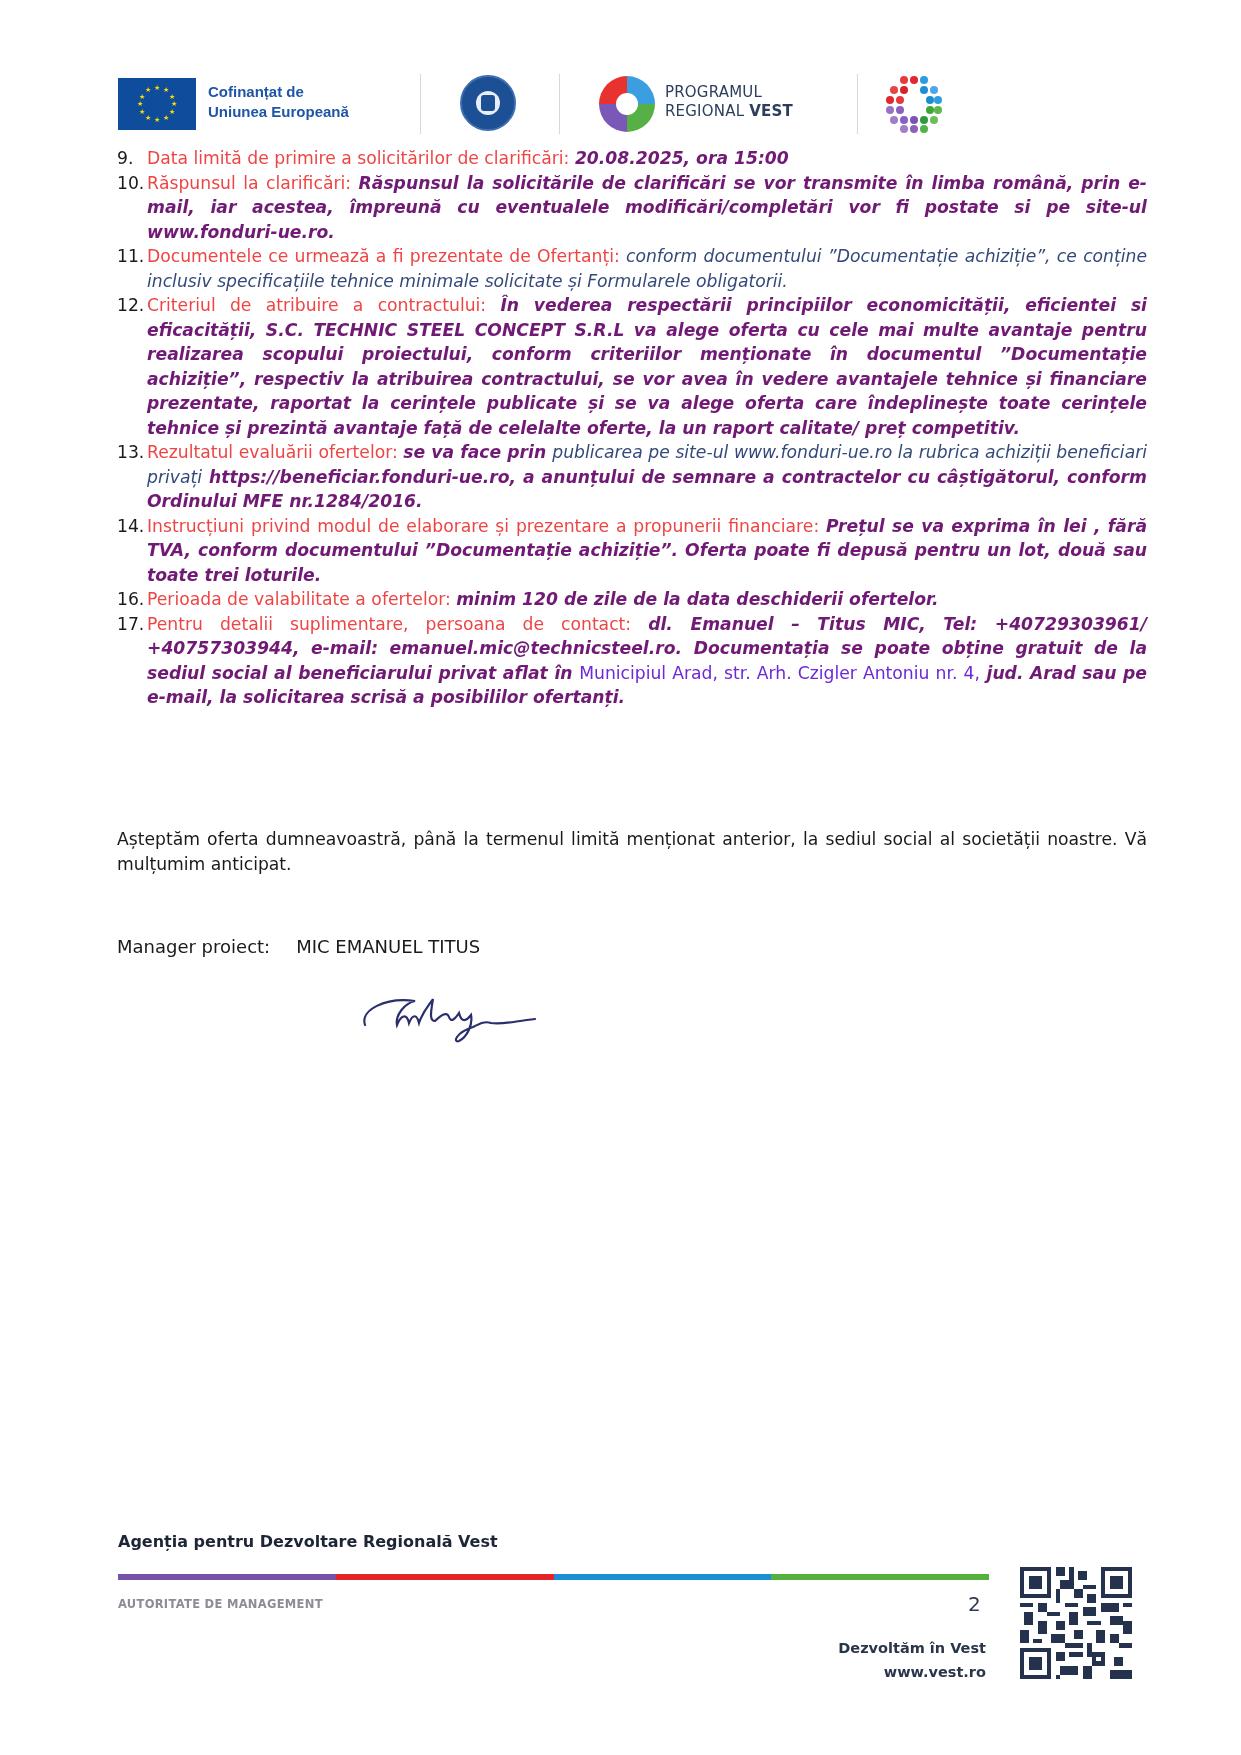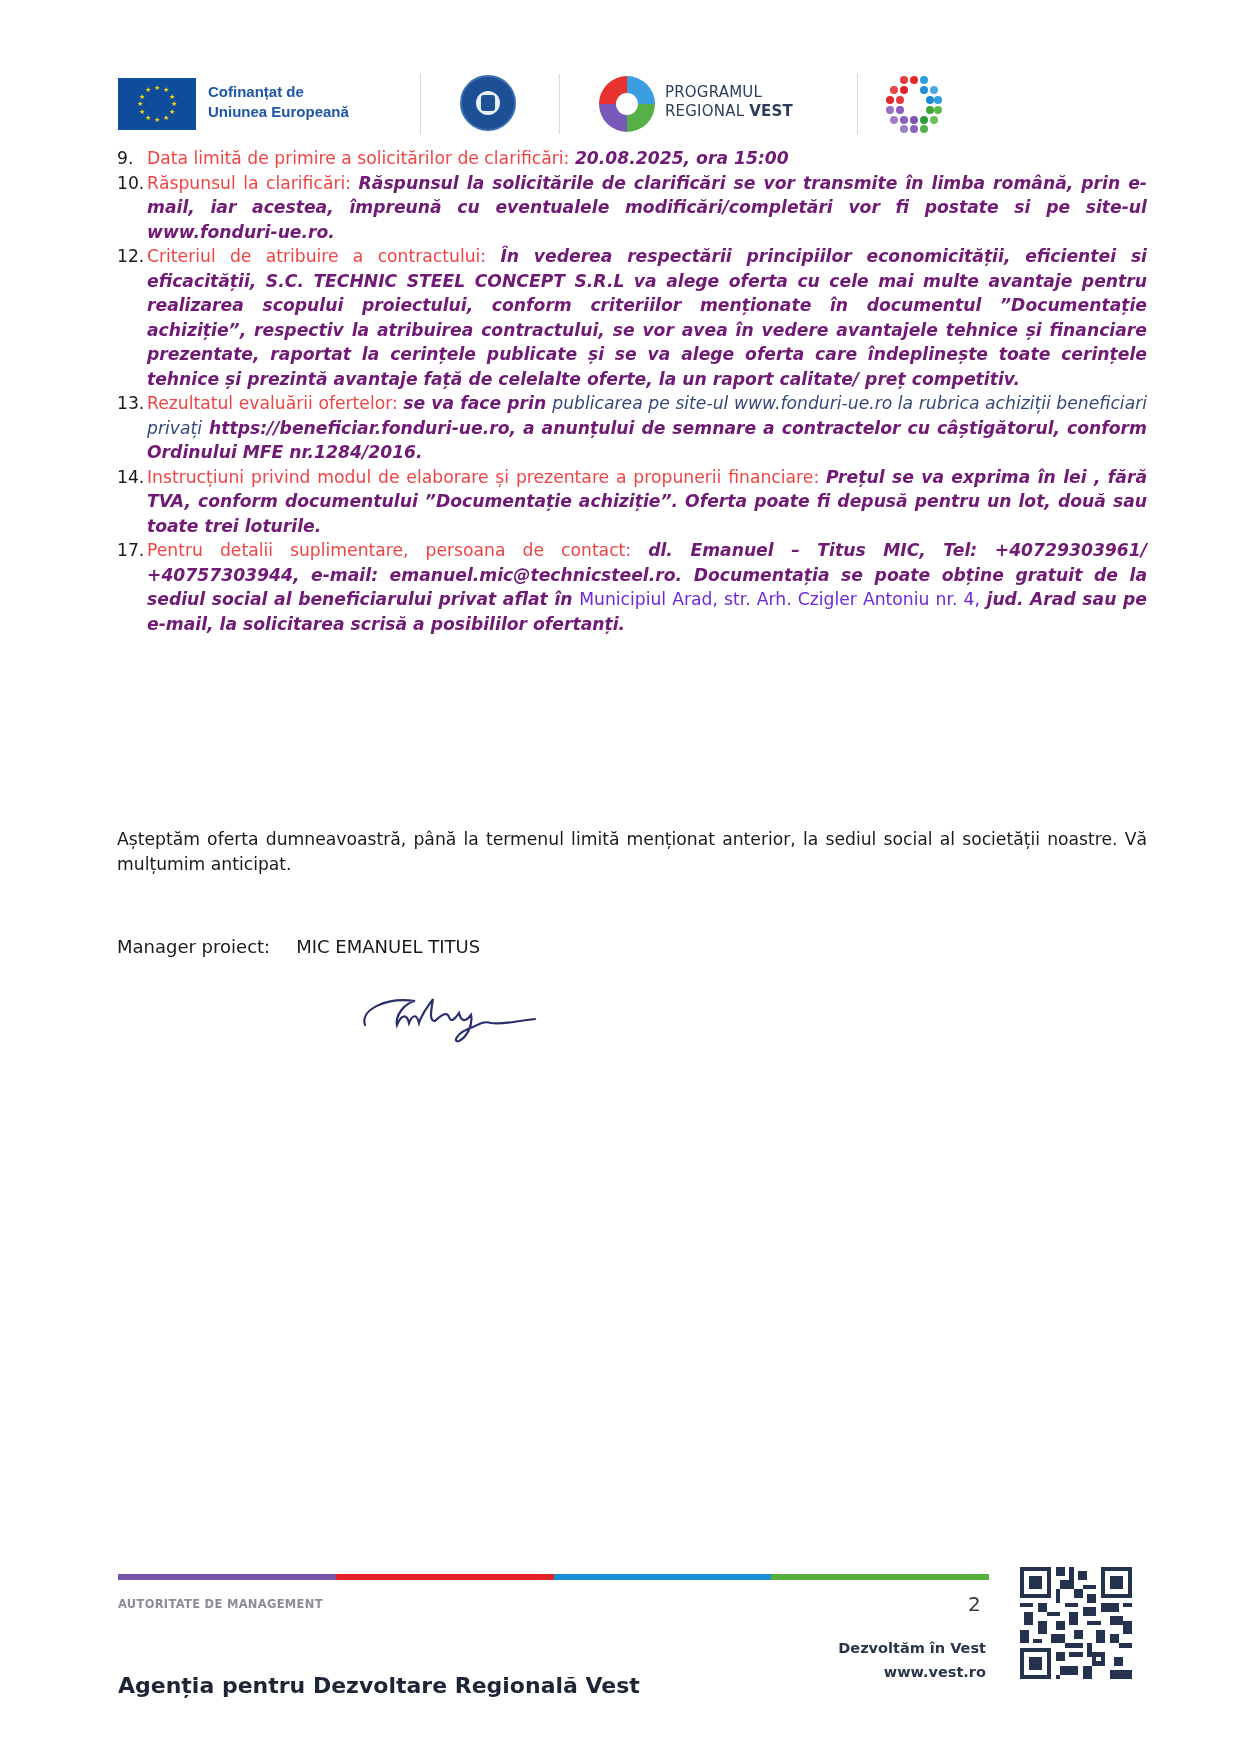--- a/index.html
+++ b/index.html
@@ -44,21 +44,21 @@
              text-align: justify; color: #1a1a1a; }
   .manager { position: absolute; left: 117px; top: 935px; font-size: 18px; line-height: 24px; color: #1a1a1a; }
   .manager .name { margin-left: 26px; }
   .signature { position: absolute; left: 355px; top: 985px; width: 200px; height: 60px; }
 
   
   .footer-bar { position: absolute; top: 1574px; left: 118px; width: 871px; height: 6px; display: flex; }
   .footer-bar div { flex: 1; height: 6px; }
   .footer-auth { position: absolute; left: 118px; top: 1586px; font-size: 11.5px; font-weight: bold;
                  color: #8c8c96; letter-spacing: 0.3px; margin-top: 11px; }
-  .footer-agency { position: absolute; left: 118px; top: 1673px; font-size: 22px; font-weight: bold; color: #1d2536; }
+  .footer-agency { position: absolute; left: 118px; top: 1532px; font-size: 16px; font-weight: bold; color: #1d2536; }
   .page-num { position: absolute; left: 968px; top: 1592px; font-size: 20px; color: #2f3a4e; }
   .footer-motto { position: absolute; right: 255px; top: 1640px; font-size: 14.5px; font-weight: bold; color: #2b354a; text-align: right; }
   .footer-url { position: absolute; right: 255px; top: 1664px; font-size: 14.5px; font-weight: bold; color: #2b354a; text-align: right; }
   .qr { position: absolute; left: 1020px; top: 1567px; width: 112px; height: 112px; }
 </style>
 </head>
 <body>
 
 <div class="header">
   <div class="eu-flag">
@@ -123,30 +123,38 @@
 <div class="content">
   <p class="item">
     <span class="num">9.</span>
     <span class="lbl">Data limită de primire a solicitărilor de clarificări: </span><span class="val">20.08.2025, ora 15:00</span>
   </p>
   <p class="item">
     <span class="num">10.</span>
     <span class="lbl">Răspunsul la clarificări: </span><span class="val">Răspunsul la solicitările de clarificări se vor transmite în limba română, prin e-mail, iar acestea, împreună cu eventualele modificări/completări vor fi postate si pe site-ul www.fonduri-ue.ro.</span>
   </p>
   <p class="item">
+    <span class="num">11.</span>
+    <span class="lbl">Documentele ce urmează a fi prezentate de Ofertanți: </span><span class="val-blue">conform documentului ”Documentație achiziție”, ce conține inclusiv specificațiile tehnice minimale solicitate și Formularele obligatorii.</span>
+  </p>
+  <p class="item">
     <span class="num">12.</span>
     <span class="lbl">Criteriul de atribuire a contractului: </span><span class="val">În vederea respectării principiilor economicității, eficientei si eficacității, S.C. TECHNIC STEEL CONCEPT S.R.L va alege oferta cu cele mai multe avantaje pentru realizarea scopului proiectului, conform criteriilor menționate în documentul ”Documentație achiziție”, respectiv la atribuirea contractului, se vor avea în vedere avantajele tehnice și financiare prezentate, raportat la cerințele publicate și se va alege oferta care îndeplinește toate cerințele tehnice și prezintă avantaje față de celelalte oferte, la un raport calitate/ preț competitiv.</span>
   </p>
   <p class="item">
     <span class="num">13.</span>
     <span class="lbl">Rezultatul evaluării ofertelor: </span><span class="val">se va face prin </span><span class="val-blue">publicarea pe site-ul www.fonduri-ue.ro la rubrica achiziții beneficiari privați</span><span class="val"> https://beneficiar.fonduri-ue.ro, a anunțului de semnare a contractelor cu câștigătorul, conform Ordinului MFE nr.1284/2016.</span>
   </p>
   <p class="item">
     <span class="num">14.</span>
     <span class="lbl">Instrucțiuni privind modul de elaborare și prezentare a propunerii financiare: </span><span class="val">Prețul se va exprima în lei , fără TVA, conform documentului ”Documentație achiziție”. Oferta poate fi depusă pentru un lot, două sau toate trei loturile.</span>
+  </p>
+  <p class="item">
+    <span class="num">16.</span>
+    <span class="lbl">Perioada de valabilitate a ofertelor: </span><span class="val">minim 120 de zile de la data deschiderii ofertelor.</span>
   </p>
   <p class="item">
     <span class="num">17.</span>
     <span class="lbl">Pentru detalii suplimentare, persoana de contact: </span><span class="val">dl. Emanuel – Titus MIC, Tel: +40729303961/ +40757303944, e-mail: emanuel.mic@technicsteel.ro. Documentația se poate obține gratuit de la sediul social al beneficiarului privat aflat în </span><span class="val-plain">Municipiul Arad, str. Arh. Czigler Antoniu nr. 4,</span><span class="val"> jud. Arad sau pe e-mail, la solicitarea scrisă a posibililor ofertanți.</span>
   </p>
 </div>
 
 <div class="closing">Așteptăm oferta dumneavoastră, până la termenul limită menționat anterior, la sediul social al societății noastre. Vă mulțumim anticipat.</div>
 
 <div class="manager">

